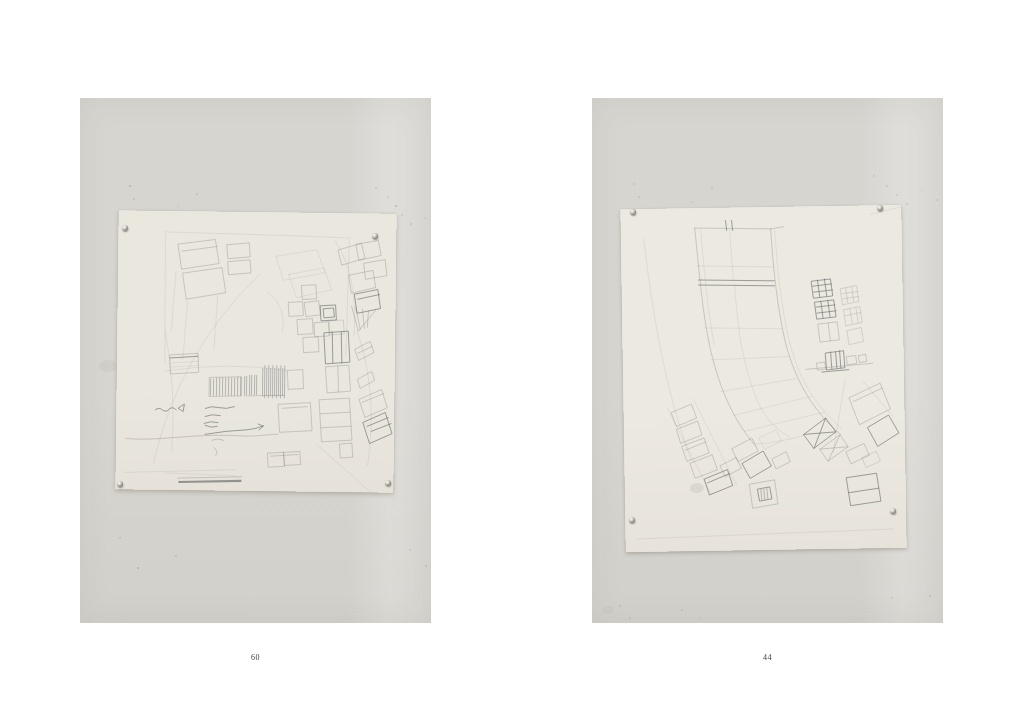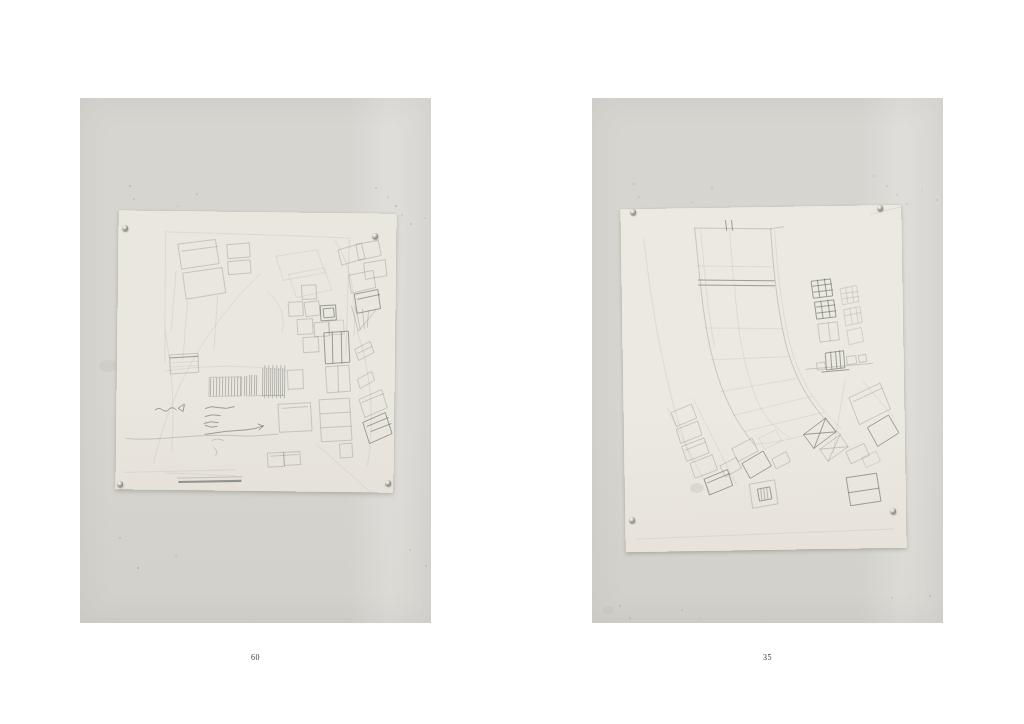--- a/index.html
+++ b/index.html
@@ -239,14 +239,14 @@
       </svg>
     </div>
 
     <span class="pin" style="left:38px;top:111px;"></span>
     <span class="pin" style="left:285px;top:107px;"></span>
     <span class="pin" style="left:37px;top:419px;"></span>
     <span class="pin" style="left:298px;top:410px;"></span>
   </figure>
 
   <div class="folio" id="folio-left">60</div>
-  <div class="folio" id="folio-right">35</div>
+  <div class="folio" id="folio-right">44</div>
 </div>
 
 </body></html>

